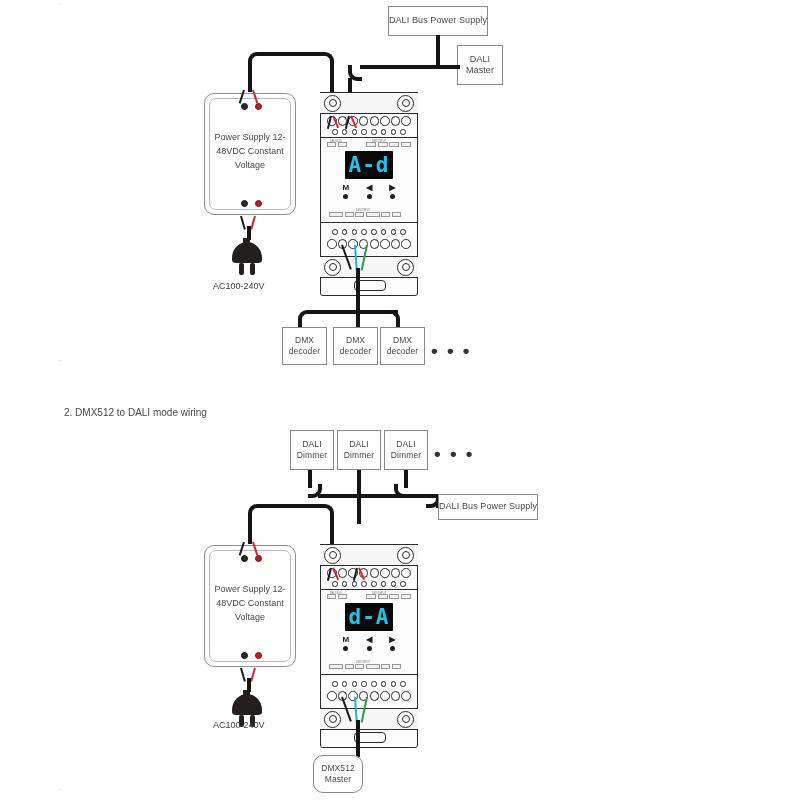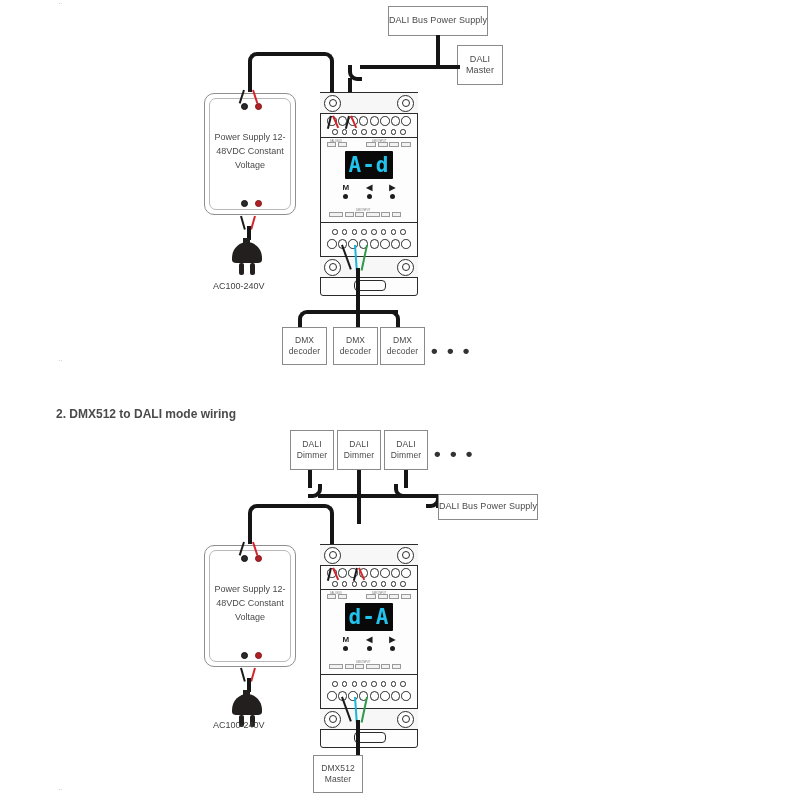--- a/index.html
+++ b/index.html
@@ -445,21 +445,21 @@
       <rect x="17" y="0" width="7" height="6" fill="#231f1e"></rect>
     </svg>
   </div>
   <div class="plug-label" style="left:213px; top:281px; font-size:9px;">AC100-240V</div>
 
   <div class="tiny-mark" style="left:58px; top:357px;">··</div>
 </div>
 
 <div class="diagram">
 
-  <div class="caption" style="left:56px; top:407px; font-size:12px;font-weight:bold;">2. DMX512 to DALI mode wiring</div>
+  <div class="caption" style="left:64px; top:407px; font-size:10px;">2. DMX512 to DALI mode wiring</div>
 
   <div class="box" style="left:290px; top:430px; width:44px; height:40px; font-size:8.5px;">
     <span class="l1">DALI</span>
     <span class="l2">Dimmer</span>
   </div>
   <div class="box" style="left:337px; top:430px; width:44px; height:40px; font-size:8.5px;">
     <span class="l1">DALI</span>
     <span class="l2">Dimmer</span>
   </div>
   <div class="box" style="left:384px; top:430px; width:44px; height:40px; font-size:8.5px;">
@@ -597,21 +597,21 @@
   <div class="lead lead-red" style="left:332px; top:568px; height:13px; transform:rotate(-24deg);"></div>
   <div class="lead lead-blk" style="left:356px; top:568px; height:13px; transform:rotate(14deg);"></div>
   <div class="lead lead-red" style="left:358px; top:568px; height:13px; transform:rotate(-24deg);"></div>
 
   <div class="lead lead-blk" style="left:341px; top:697px; height:26px; transform:rotate(-20deg);"></div>
   <div class="lead lead-cyan" style="left:354px; top:697px; height:26px; transform:rotate(-4deg);"></div>
   <div class="lead lead-green" style="left:366px; top:697px; height:26px; transform:rotate(12deg);"></div>
 
   <div class="wire wire-v" style="left:356px; top:720px; height:37px;"></div>
 
-  <div class="box" style="left:313px; top:755px; width:50px; height:38px; font-size:8.5px;">
+  <div class="box" style="left:313px; top:755px; width:50px; height:38px; font-size:8.5px;border-radius:10px;">
     <span class="l1">DMX512</span>
     <span class="l2">Master</span>
   </div>
 
   <div class="psu" style="left:204px; top:545px; width:92px; height:122px;">
     <div class="psu-inner"></div>
     <div class="psu-text" style="top:37px; font-size:9px;">
       <span class="l1">Power Supply</span>
       <span class="l1">12-48VDC</span>
       <span class="l1">Constant Voltage</span>

